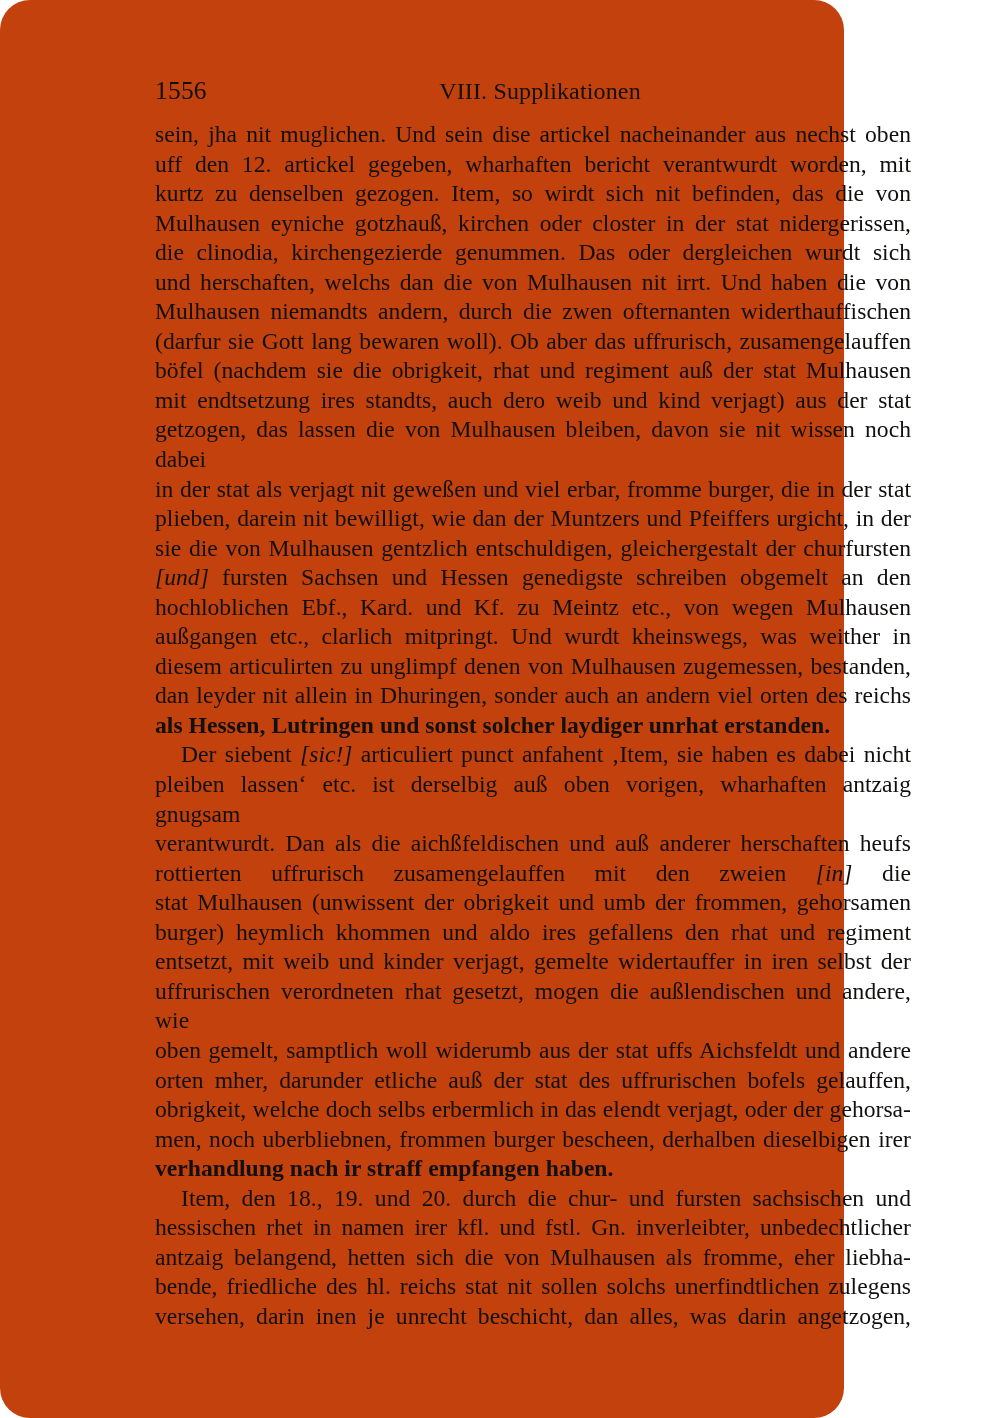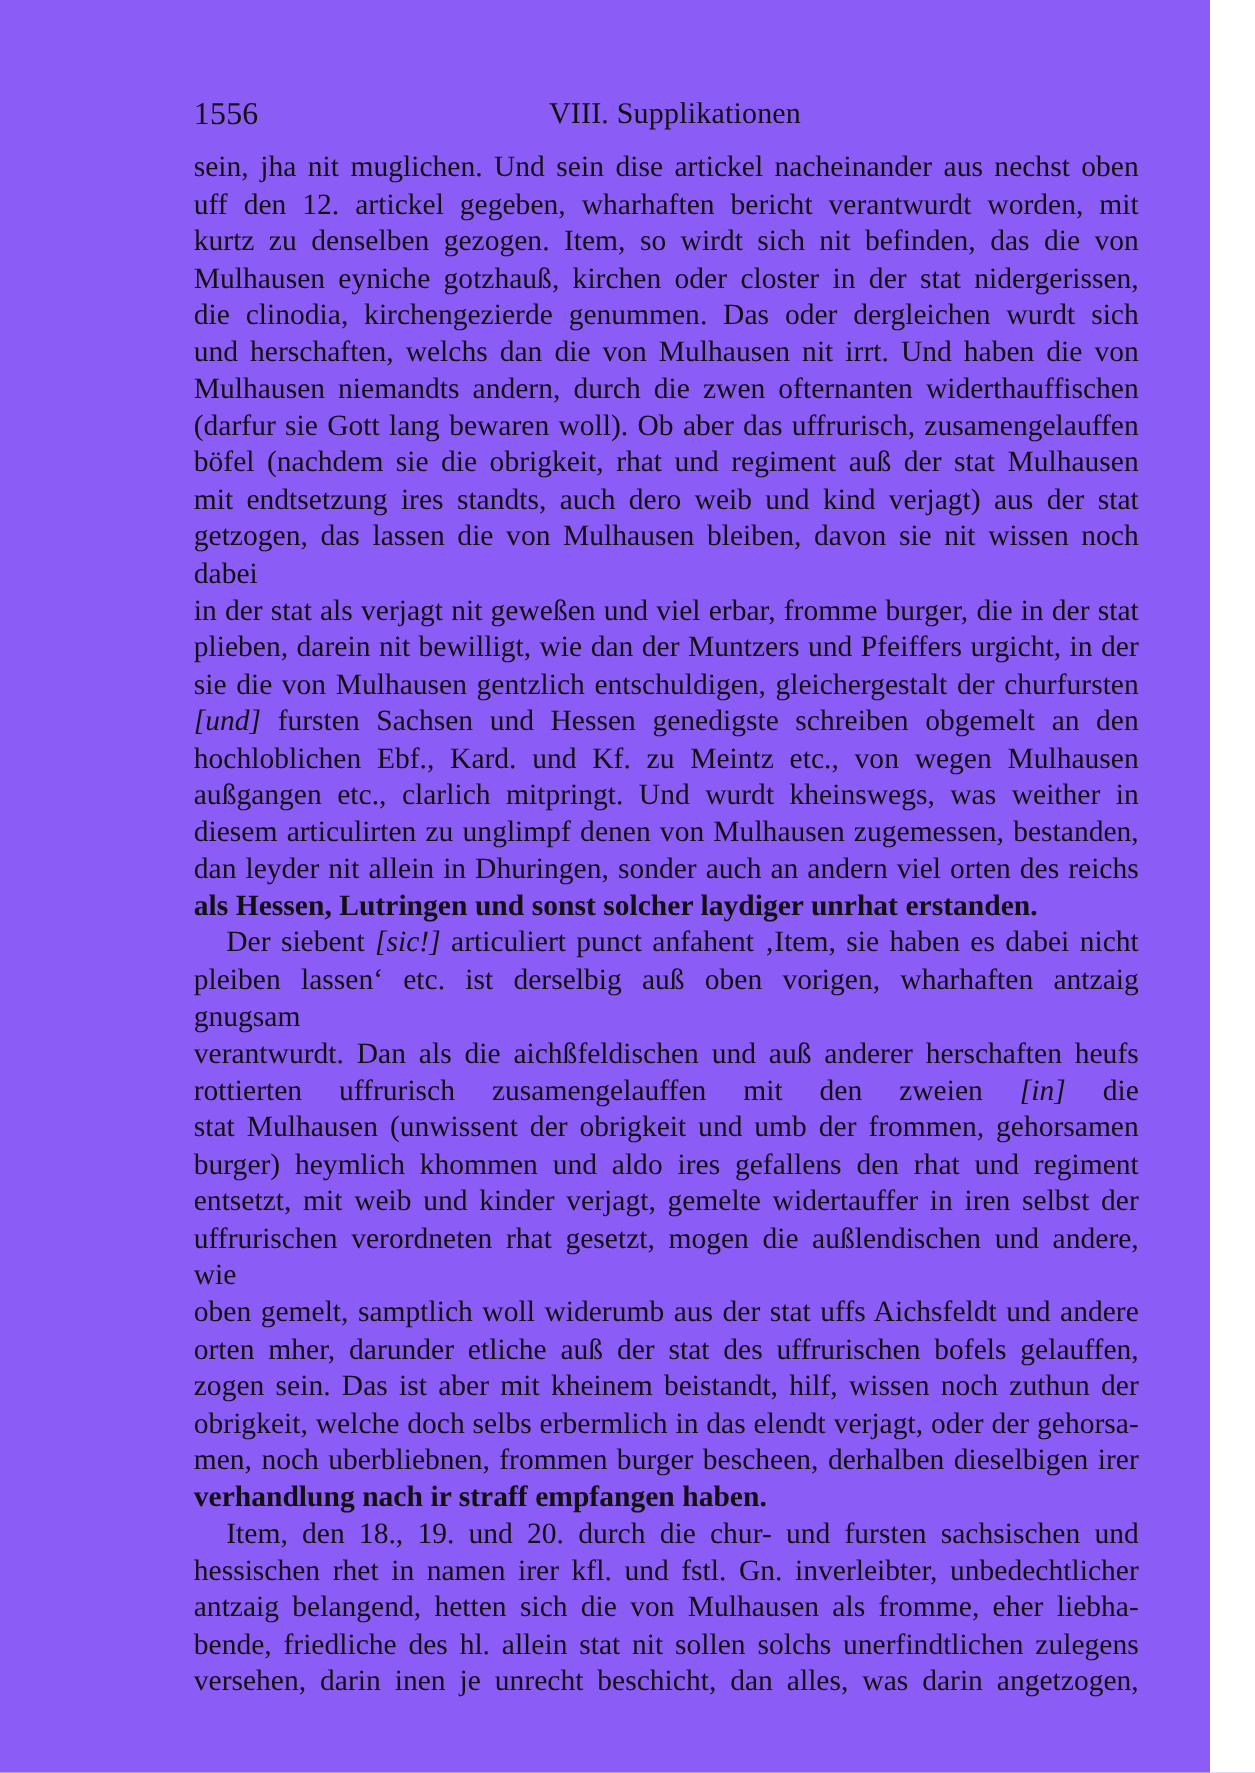--- a/index.html
+++ b/index.html
@@ -14,23 +14,24 @@
     position: relative;
     font-family: "Liberation Serif", "DejaVu Serif", serif;
     color: #12100f;
     overflow: hidden;
   }
 
   .page {
     position: absolute;
     left: 0;
     top: 0;
-    width: 968px;
+    width: 844px;
     height: 1418px;
-    background: #8b5cf6;
+    background: #c2410c;
+    border-radius: 30px;
   }
 
   
   .running-head {
     position: absolute;
     left: 155px;
     top: 76px;
     width: 756px;
     height: 30px;
   }
@@ -133,29 +134,28 @@
       <span class="ln first-indent"><span>Der siebent </span><em class="it">[sic!]</em><span> articuliert punct anfahent ‚Item, sie haben es dabei nicht</span></span>
       <span class="ln">pleiben lassen‘ etc. ist derselbig auß oben vorigen, wharhaften antzaig gnugsam</span>
       <span class="ln">verantwurdt. Dan als die aichßfeldischen und auß anderer herschaften heufs</span>
       <span class="ln"><span>rottierten uffrurisch zusamengelauffen mit den zweien </span><em class="it">[in]</em><span> die</span></span>
       <span class="ln">stat Mulhausen (unwissent der obrigkeit und umb der frommen, gehorsamen</span>
       <span class="ln">burger) heymlich khommen und aldo ires gefallens den rhat und regiment</span>
       <span class="ln">entsetzt, mit weib und kinder verjagt, gemelte widertauffer in iren selbst der</span>
       <span class="ln">uffrurischen verordneten rhat gesetzt, mogen die außlendischen und andere, wie</span>
       <span class="ln">oben gemelt, samptlich woll widerumb aus der stat uffs Aichsfeldt und andere</span>
       <span class="ln">orten mher, darunder etliche auß der stat des uffrurischen bofels gelauffen,</span>
-      <span class="ln">zogen sein. Das ist aber mit kheinem beistandt, hilf, wissen noch zuthun der</span>
       <span class="ln">obrigkeit, welche doch selbs erbermlich in das elendt verjagt, oder der gehorsa-</span>
       <span class="ln">men, noch uberbliebnen, frommen burger bescheen, derhalben dieselbigen irer</span>
       <span class="ln last">verhandlung nach ir straff empfangen haben.</span>
     </p>
 
     <p class="para">
       <span class="ln first-indent">Item, den 18., 19. und 20. durch die chur- und fursten sachsischen und</span>
       <span class="ln">hessischen rhet in namen irer kfl. und fstl. Gn. inverleibter, unbedechtlicher</span>
       <span class="ln">antzaig belangend, hetten sich die von Mulhausen als fromme, eher liebha-</span>
-      <span class="ln">bende, friedliche des hl. allein stat nit sollen solchs unerfindtlichen zulegens</span>
+      <span class="ln">bende, friedliche des hl. reichs stat nit sollen solchs unerfindtlichen zulegens</span>
       <span class="ln">versehen, darin inen je unrecht beschicht, dan alles, was darin angetzogen,</span>
 
     </p>
 
   </div>
 </div>
 
 </body></html>

